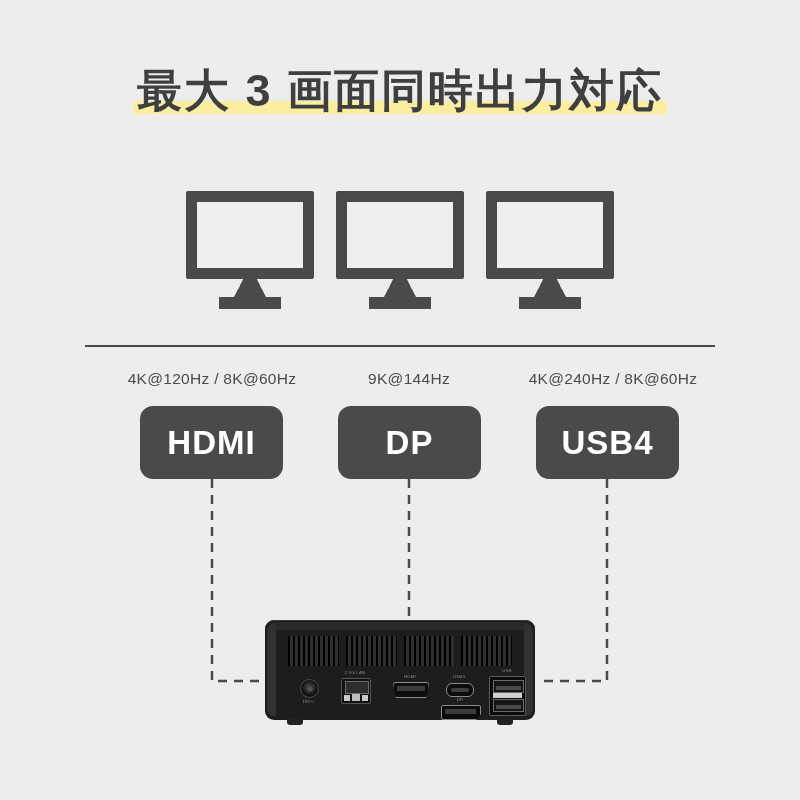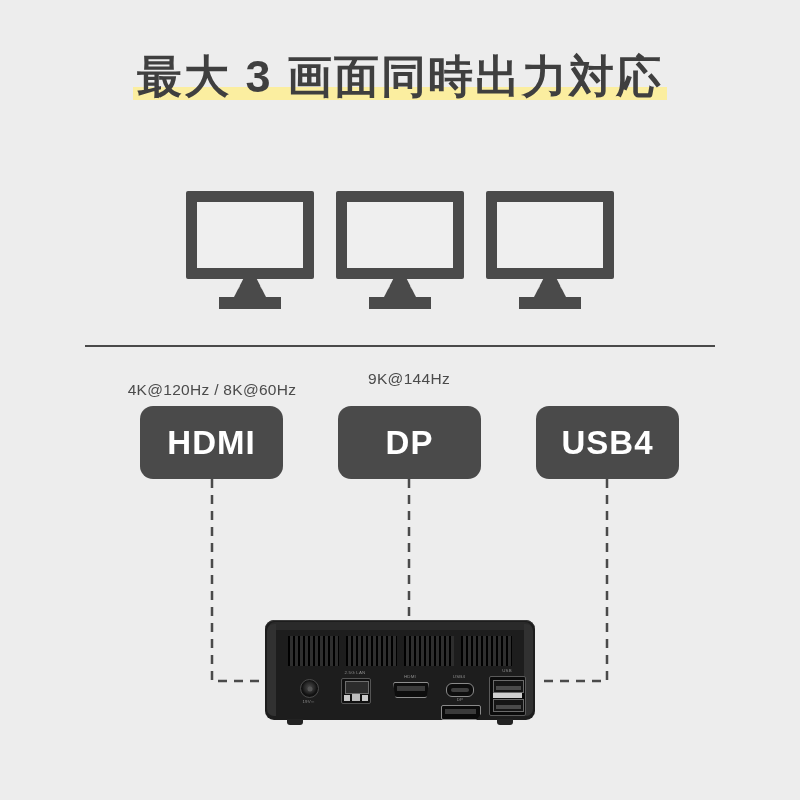--- a/index.html
+++ b/index.html
@@ -29,20 +29,21 @@
   }
   .title {
     display: inline-block;
     position: relative;
     font-size: 45px;
     font-weight: bold;
     color: #3f3f3f;
     letter-spacing: 2px;
     line-height: 1.1;
     padding: 0 4px;
+    margin-top: 14px;
   }
   .title-highlight {
     position: absolute;
     left: 0;
     right: 0;
     bottom: 2px;
     height: 13px;
     background: #fbeea0;
     z-index: 0;
   }
@@ -375,22 +376,23 @@
     <div class="base"></div>
   </div>
   <div class="monitor" style="left:486px; top:191px;">
     <div class="screen"></div>
     <div class="neck"></div>
     <div class="base"></div>
   </div>
 
   <div class="divider"></div>
 
-  <div class="spec-label" style="left:112px; top:381px; width:200px;">4K@120Hz / 8K@60Hz</div>
+  <div class="spec-label" style="left:112px; top:370px; width:200px;">4K@120Hz / 8K@60Hz</div>
   <div class="spec-label" style="left:339px; top:370px; width:140px;">9K@144Hz</div>
+  <div class="spec-label" style="left:508px; top:370px; width:210px;">4K@240Hz / 8K@60Hz</div>
 
   <div class="port-box" style="left:140px; top:406px;">HDMI</div>
   <div class="port-box" style="left:338px; top:406px;">DP</div>
   <div class="port-box" style="left:536px; top:406px;">USB4</div>
 
   <svg id="routes">
 
     <g stroke="#4a4a4a" stroke-width="2.5" fill="none" stroke-dasharray="9 7" stroke-linecap="butt">
 
       <path d="M 212 479 L 212 681 L 272 681"></path>

